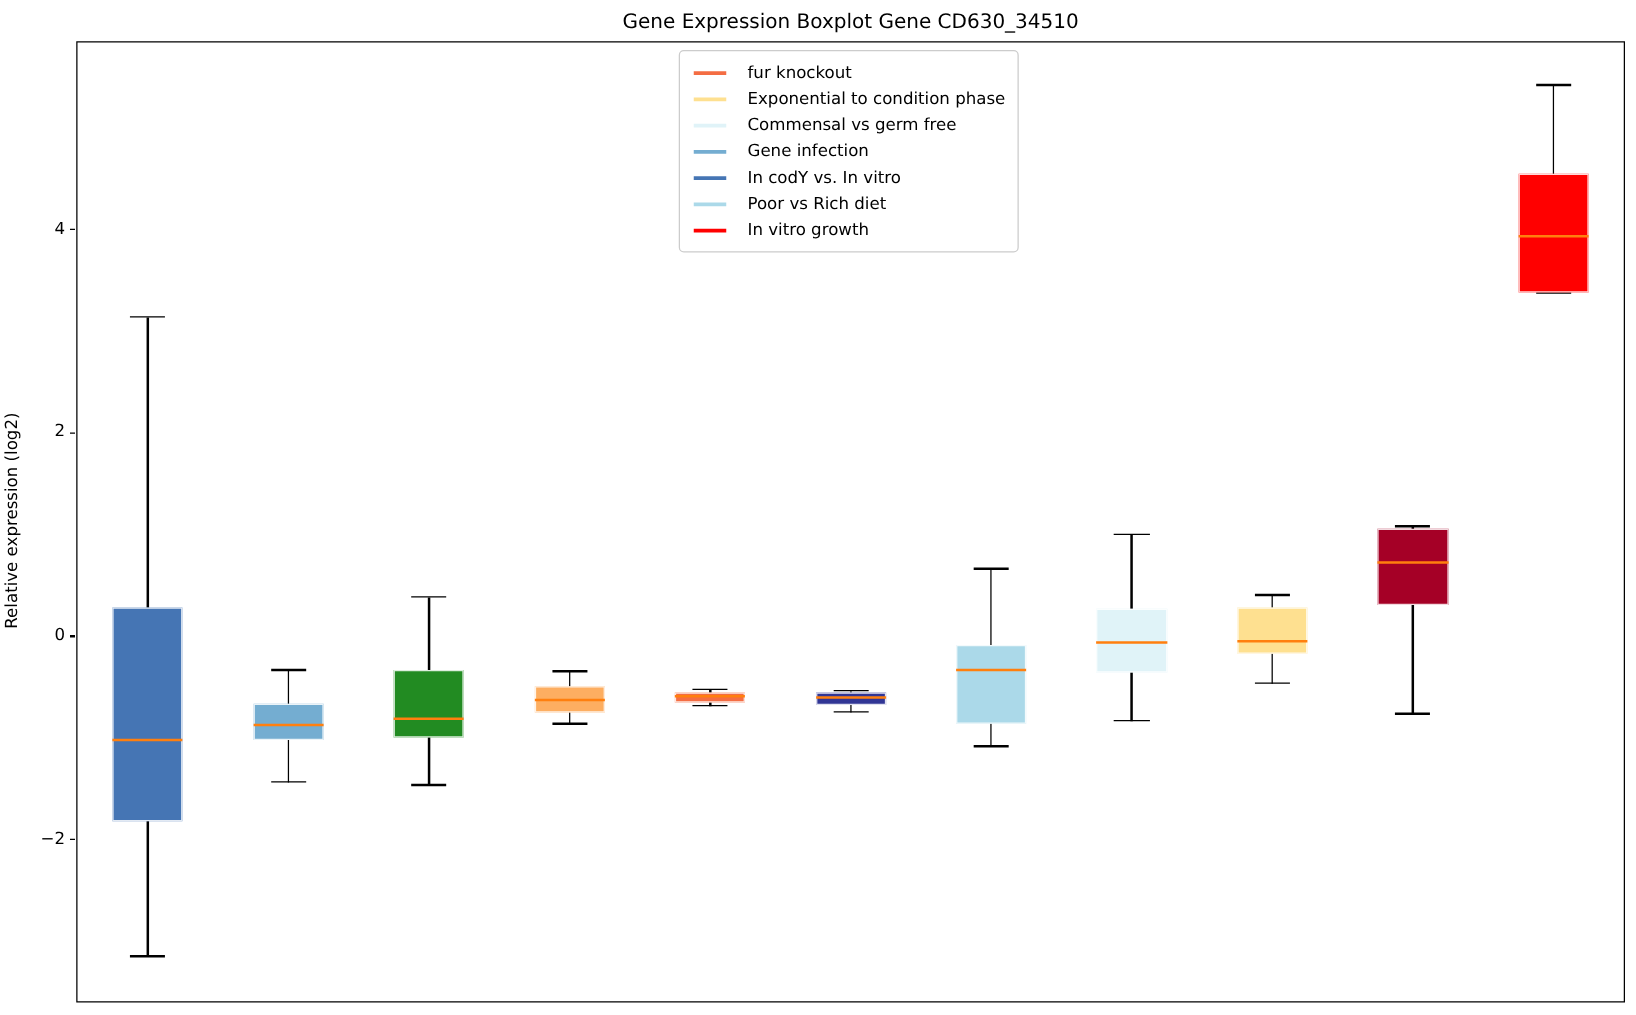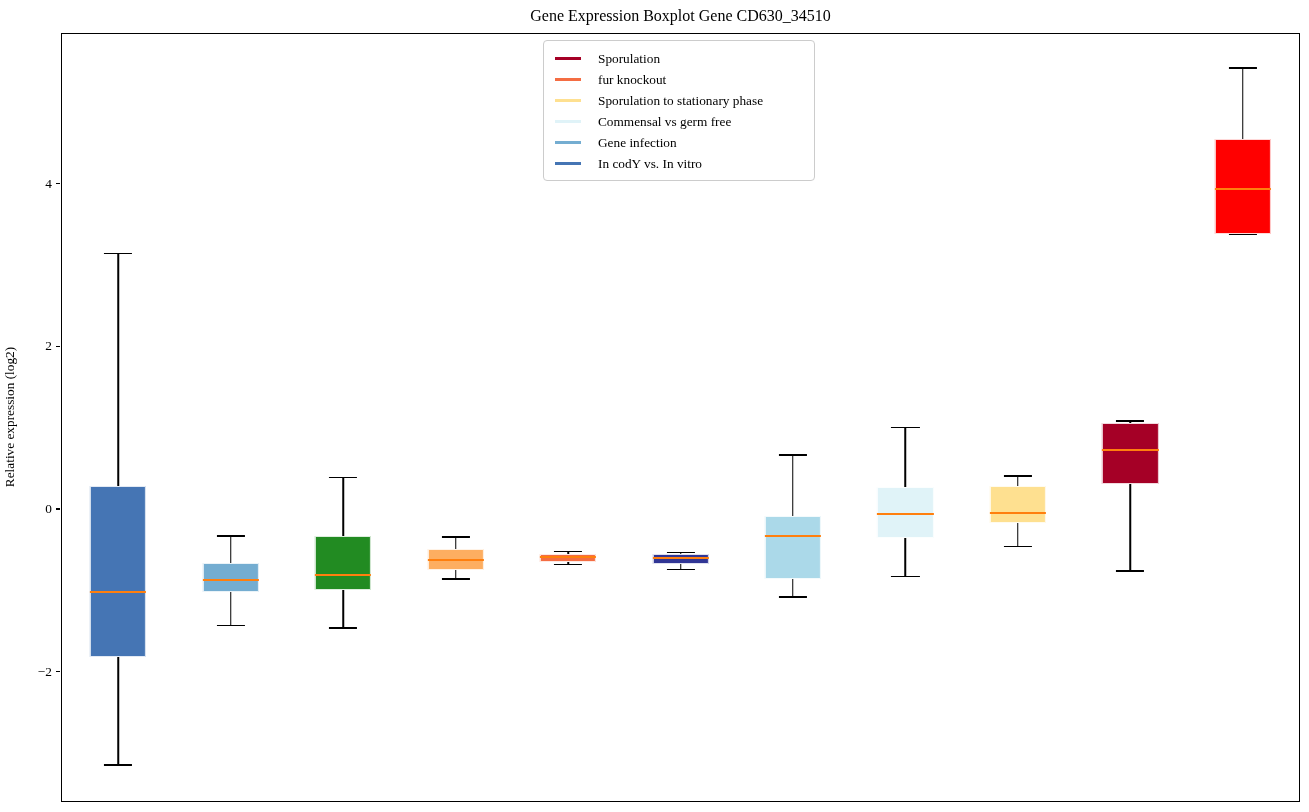--- a/index.html
+++ b/index.html
@@ -1,18 +1,18 @@
 <!DOCTYPE html>
 <html><head>
 <meta charset="utf-8">
 <style>
   html,body{margin:0;padding:0;background:#ffffff;}
   body{width:1309px;height:812px;position:relative;overflow:hidden;
        font-family:"DejaVu Sans","Liberation Sans",sans-serif;color:#000;}
-  #figure{position:absolute;left:0;top:0;width:1053px;height:812px;background:#fff;font-family:Liberation Serif, serif;}
+  #figure{position:absolute;left:0;top:0;width:1053px;height:812px;background:#fff;}
   #title{position:absolute;left:61px;top:7px;width:1239px;text-align:center;
          font-size:16px;color:#000;}
   #ylabel{position:absolute;left:-120px;top:409px;width:260px;text-align:center;
           font-size:13.3px;transform:rotate(-90deg);transform-origin:center;}
   #plot{position:absolute;left:61px;top:33px;width:1239px;height:769px;
         border:1.2px solid #000;box-sizing:border-box;background:#fff;}
   .ytick-label{position:absolute;width:34px;text-align:right;font-size:13.3px;line-height:16px;}
   .ytick-mark{position:absolute;width:4px;height:1.4px;background:#000;}
   .whisker-line{position:absolute;width:1.5px;background:#000;transform:translateX(-50%);}
   .whisker-cap{position:absolute;height:1.5px;background:#000;transform:translateX(-50%);}
@@ -115,37 +115,41 @@
       <div class="ytick-label" style="left: 18px; top: 175.545px;">4</div>
       <div class="ytick-mark" style="left: 56px; top: 345.596px;"></div>
       <div class="ytick-label" style="left: 18px; top: 338.296px;">2</div>
       <div class="ytick-mark" style="left: 56px; top: 508.348px;"></div>
       <div class="ytick-label" style="left: 18px; top: 501.048px;">0</div>
       <div class="ytick-mark" style="left: 56px; top: 671.099px;"></div>
       <div class="ytick-label" style="left: 18px; top: 663.799px;">−2</div>
     </div>
   <div id="legend">
       <div class="legend-item">
-        <div class="legend-swatch" style="background: rgb(165, 0, 38);"></div>
-        <div class="legend-label">Sporulation</div>
-      </div>
-      <div class="legend-item">
         <div class="legend-swatch" style="background: rgb(244, 109, 67);"></div>
         <div class="legend-label">fur knockout</div>
       </div>
       <div class="legend-item">
         <div class="legend-swatch" style="background: rgb(254, 224, 144);"></div>
-        <div class="legend-label">Sporulation to stationary phase</div>
+        <div class="legend-label">Exponential to condition phase</div>
       </div>
       <div class="legend-item">
         <div class="legend-swatch" style="background: rgb(224, 243, 248);"></div>
         <div class="legend-label">Commensal vs germ free</div>
       </div>
       <div class="legend-item">
         <div class="legend-swatch" style="background: rgb(116, 173, 209);"></div>
         <div class="legend-label">Gene infection</div>
       </div>
       <div class="legend-item">
         <div class="legend-swatch" style="background: rgb(69, 117, 180);"></div>
         <div class="legend-label">In codY vs. In vitro</div>
       </div>
+      <div class="legend-item">
+        <div class="legend-swatch" style="background: rgb(171, 217, 233);"></div>
+        <div class="legend-label">Poor vs Rich diet</div>
+      </div>
+      <div class="legend-item">
+        <div class="legend-swatch" style="background: rgb(255, 0, 0);"></div>
+        <div class="legend-label">In vitro growth</div>
+      </div>
     </div>
 </div>
 
 </body></html>

